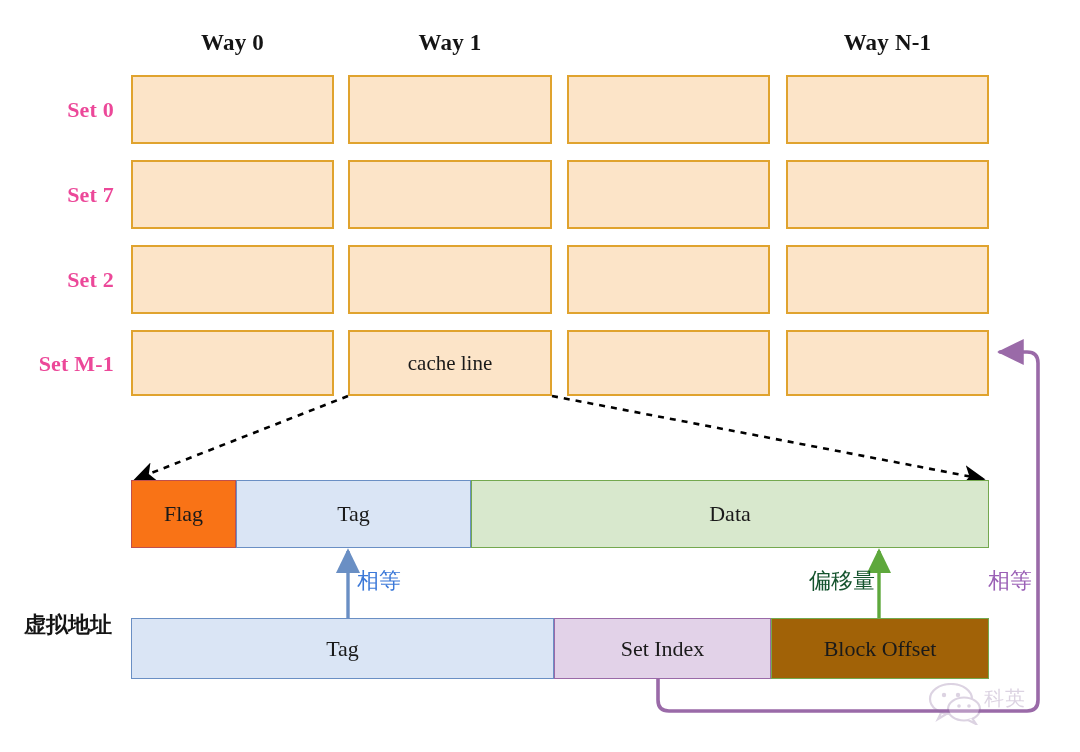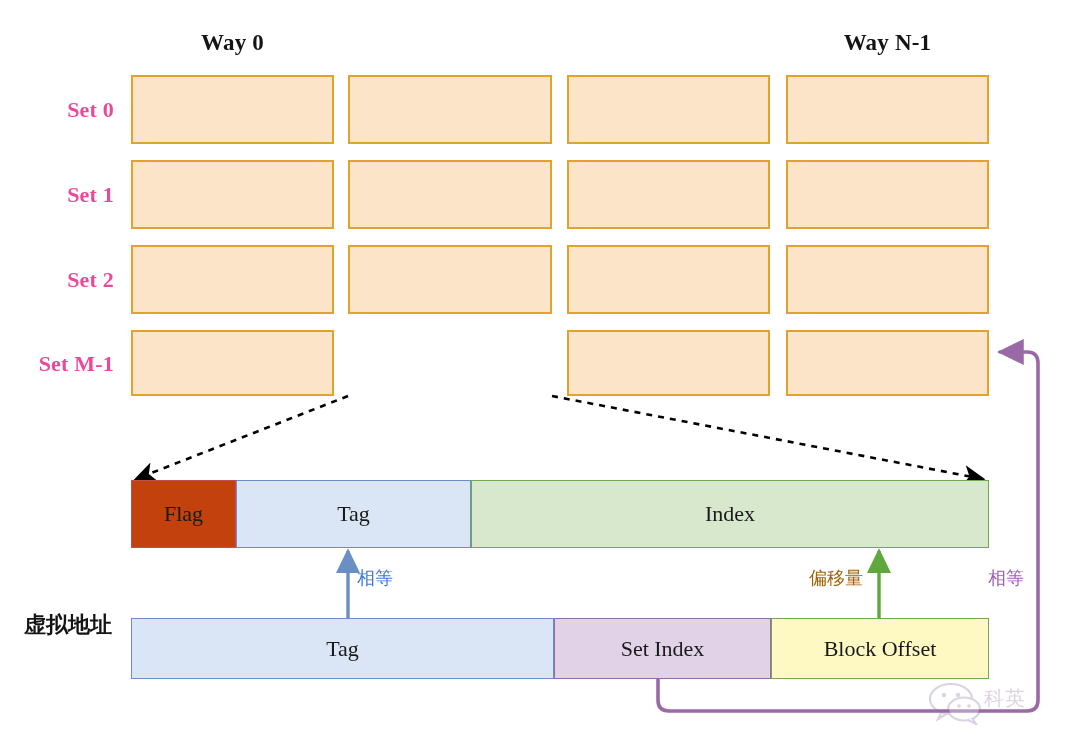--- a/index.html
+++ b/index.html
@@ -65,43 +65,43 @@
   
   .seg {
     position: absolute;
     box-sizing: border-box;
     display: flex;
     align-items: center;
     justify-content: center;
     font-size: 22px;
     color: #1a1a1a;
   }
-  .seg-flag  { background: #c2410c; border: 1.6px solid #c0504d; }
+  .seg-flag  { background: #f97316; border: 1.6px solid #c0504d; }
   .seg-tag   { background: #dae5f5; border: 1.6px solid #6a8fc4; }
   .seg-data  { background: #d8e8cd; border: 1.6px solid #74a84f; }
   .seg-vtag  { background: #dae5f5; border: 1.6px solid #6a8fc4; }
   .seg-setix { background: #e2d2e8; border: 1.6px solid #9a6aa8; text-align: center; }
-  .seg-blkof { background: #fef9c3; border: 1.6px solid #74a84f; }
+  .seg-blkof { background: #a16207; border: 1.6px solid #74a84f; }
 
   .va-label {
     position: absolute;
     font-size: 22px;
     color: #141414;
     white-space: nowrap;
     font-family: "DejaVu Sans", "Liberation Sans", sans-serif;
   }
 
   .ann {
     position: absolute;
-    font-size: 18px;
+    font-size: 22px;
     white-space: nowrap;
     font-family: "DejaVu Sans", "Liberation Sans", sans-serif;
   }
   .ann-blue   { color: #3b78d8; }
-  .ann-green  { color: #a16207; }
+  .ann-green  { color: #14532d; }
   .ann-purple { color: #9a5fb5; }
 
   
   #watermark {
     position: absolute;
     left: 928px;
     top: 683px;
     width: 130px;
     height: 52px;
     opacity: .30;
@@ -154,29 +154,32 @@
     </g>
 
     <g>
       <path d="M658,679 L658,700 Q658,711 669,711 L1027,711 Q1038,711 1038,700 L1038,363 Q1038,352 1027,352 L1000,352" fill="none" stroke="#9a6aa8" stroke-width="3.6" stroke-linecap="round" marker-end="url(#arrow-purple)"></path>
     </g>
   </svg>
 
   <div class="way-header" style="left:131px; top:30px; width:203px;">
     <span>Way 0</span>
   </div>
+  <div class="way-header" style="left:348px; top:30px; width:204px;">
+    <span>Way 1</span>
+  </div>
   <div class="way-header" style="left:786px; top:30px; width:203px;">
     <span>Way N-1</span>
   </div>
 
   <div class="set-label" style="left:0px; top:97px; width:114px;">
     <span>Set 0</span>
   </div>
   <div class="set-label" style="left:0px; top:182px; width:114px;">
-    <span>Set 1</span>
+    <span>Set 7</span>
   </div>
   <div class="set-label" style="left:0px; top:267px; width:114px;">
     <span>Set 2</span>
   </div>
   <div class="set-label" style="left:0px; top:351px; width:114px;">
     <span>Set M-1</span>
   </div>
 
   <div class="cache-cell" style="left:131px; top:75px; width:203px; height:69px;">
     <span></span>
@@ -213,35 +216,38 @@
   <div class="cache-cell" style="left:567px; top:245px; width:203px; height:69px;">
     <span></span>
   </div>
   <div class="cache-cell" style="left:786px; top:245px; width:203px; height:69px;">
     <span></span>
   </div>
 
   <div class="cache-cell" style="left:131px; top:330px; width:203px; height:66px;">
     <span></span>
   </div>
+  <div class="cache-cell" style="left:348px; top:330px; width:204px; height:66px;">
+    <span>cache line</span>
+  </div>
   <div class="cache-cell" style="left:567px; top:330px; width:203px; height:66px;">
     <span></span>
   </div>
   <div class="cache-cell" style="left:786px; top:330px; width:203px; height:66px;">
     <span></span>
   </div>
 
   <div class="seg seg-flag" style="left:131px; top:480px; width:105px; height:68px;">
     <span>Flag</span>
   </div>
   <div class="seg seg-tag" style="left:236px; top:480px; width:235px; height:68px;">
     <span>Tag</span>
   </div>
   <div class="seg seg-data" style="left:471px; top:480px; width:518px; height:68px;">
-    <span>Index</span>
+    <span>Data</span>
   </div>
 
   <div class="va-label" style="left:24px; top:610px;font-weight:bold;">
     <span>虚拟地址</span>
   </div>
 
   <div class="seg seg-vtag" style="left:131px; top:618px; width:423px; height:61px;">
     <span>Tag</span>
   </div>
   <div class="seg seg-setix" style="left:554px; top:618px; width:217px; height:61px;">

